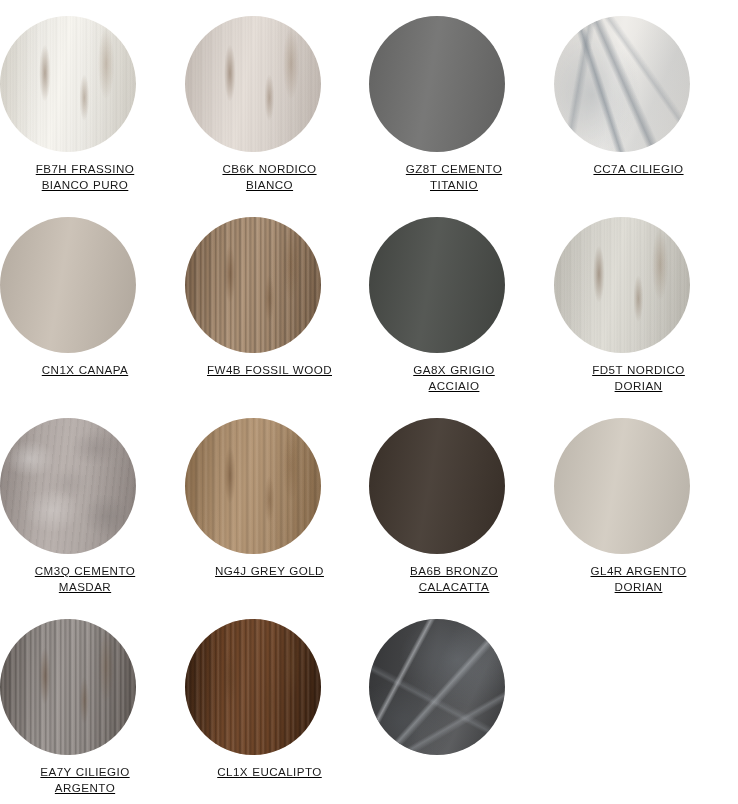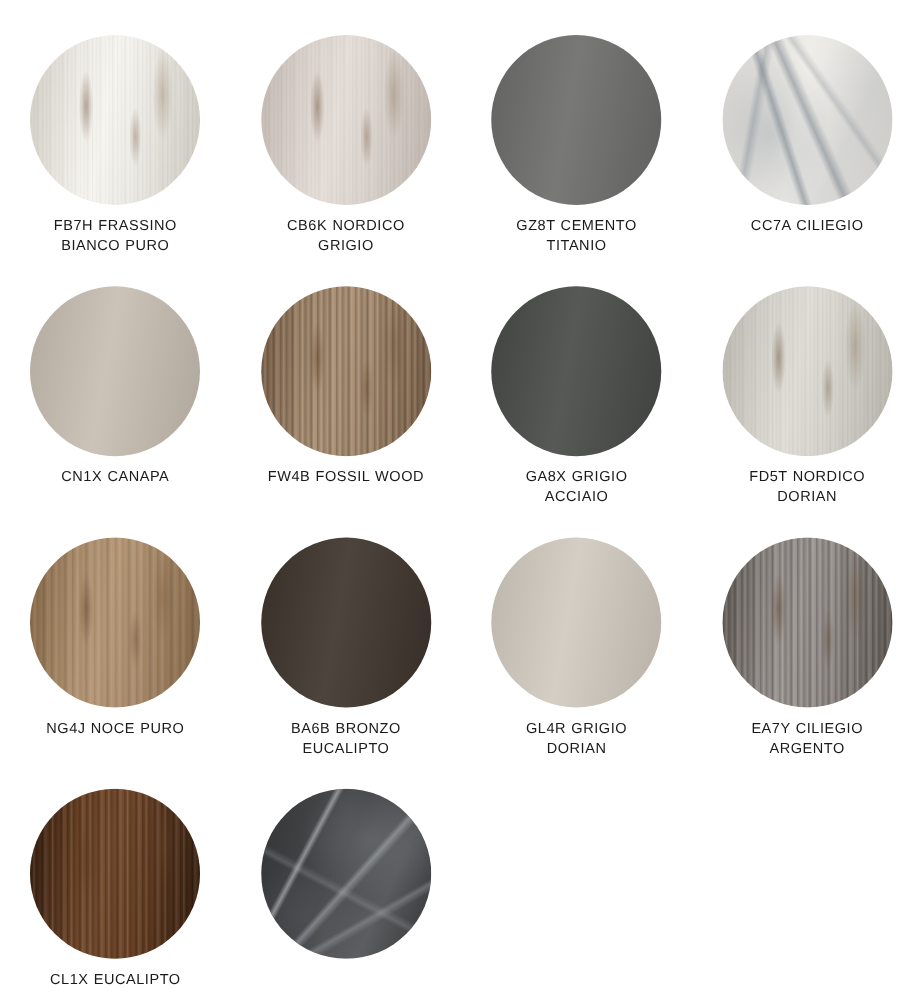--- a/index.html
+++ b/index.html
@@ -21,24 +21,25 @@
     height: 804px;
     display: grid;
     grid-template-columns: repeat(4, 1fr);
     grid-template-rows: repeat(4, 201px);
     box-sizing: border-box;
   }
   .swatch-cell {
     position: relative;
     display: flex;
     flex-direction: column;
-    align-items: center;
+    align-items: flex-start;
     justify-content: flex-start;
-    padding-top: 28px;
+    padding-top: 16px;
     box-sizing: border-box;
+    text-decoration: underline;
   }
   .swatch-disc {
     width: 136px;
     height: 136px;
     border-radius: 50%;
     position: relative;
     overflow: hidden;
     flex: 0 0 auto;
     background-color: #cccccc;
   }
@@ -150,21 +151,21 @@
       </div>
     </div>
     <div class="swatch-cell">
       <div class="swatch-disc" style="background-color: rgb(227, 219, 212); background-image: linear-gradient(92deg, rgb(214, 204, 196) 0%, rgb(227, 219, 212) 28%, rgb(227, 219, 212) 62%, rgb(214, 204, 196) 100%);">
         <div class="tex shade-lr"></div>
         <div class="tex grain-fine"></div>
         <div class="tex knots"></div>
       </div>
       <div class="swatch-label">
         <div>CB6K NORDICO</div>
-        <div>GRIGIO</div>
+        <div>BIANCO</div>
       </div>
     </div>
     <div class="swatch-cell">
       <div class="swatch-disc" style="background-color: rgb(109, 109, 108);">
         <div class="tex shade-lr"></div>
       </div>
       <div class="swatch-label">
         <div>GZ8T CEMENTO</div>
         <div>TITANIO</div>
       </div>
@@ -210,44 +211,54 @@
         <div class="tex shade-lr"></div>
         <div class="tex grain-fine"></div>
         <div class="tex knots"></div>
       </div>
       <div class="swatch-label">
         <div>FD5T NORDICO</div>
         <div>DORIAN</div>
       </div>
     </div>
     <div class="swatch-cell">
+      <div class="swatch-disc" style="background-color: rgb(179, 170, 166); background-image: linear-gradient(92deg, rgb(155, 145, 141) 0%, rgb(179, 170, 166) 28%, rgb(179, 170, 166) 62%, rgb(155, 145, 141) 100%);">
+        <div class="tex shade-lr"></div>
+        <div class="tex concrete"></div>
+      </div>
+      <div class="swatch-label">
+        <div>CM3Q CEMENTO</div>
+        <div>MASDAR</div>
+      </div>
+    </div>
+    <div class="swatch-cell">
       <div class="swatch-disc" style="background-color: rgb(176, 143, 107); background-image: linear-gradient(92deg, rgb(148, 115, 79) 0%, rgb(176, 143, 107) 28%, rgb(176, 143, 107) 62%, rgb(148, 115, 79) 100%);">
         <div class="tex shade-lr"></div>
         <div class="tex grain-med"></div>
         <div class="tex knots"></div>
       </div>
       <div class="swatch-label">
-        <div>NG4J NOCE PURO</div>
+        <div>NG4J GREY GOLD</div>
       </div>
     </div>
     <div class="swatch-cell">
       <div class="swatch-disc" style="background-color: rgb(62, 52, 44);">
         <div class="tex shade-lr"></div>
       </div>
       <div class="swatch-label">
         <div>BA6B BRONZO</div>
-        <div>EUCALIPTO</div>
+        <div>CALACATTA</div>
       </div>
     </div>
     <div class="swatch-cell">
       <div class="swatch-disc" style="background-color: rgb(209, 202, 191);">
         <div class="tex shade-lr"></div>
       </div>
       <div class="swatch-label">
-        <div>GL4R GRIGIO</div>
+        <div>GL4R ARGENTO</div>
         <div>DORIAN</div>
       </div>
     </div>
     <div class="swatch-cell">
       <div class="swatch-disc" style="background-color: rgb(151, 144, 140); background-image: linear-gradient(92deg, rgb(111, 103, 98) 0%, rgb(151, 144, 140) 28%, rgb(151, 144, 140) 62%, rgb(111, 103, 98) 100%);">
         <div class="tex shade-lr"></div>
         <div class="tex grain-strong"></div>
         <div class="tex knots"></div>
       </div>
       <div class="swatch-label">

